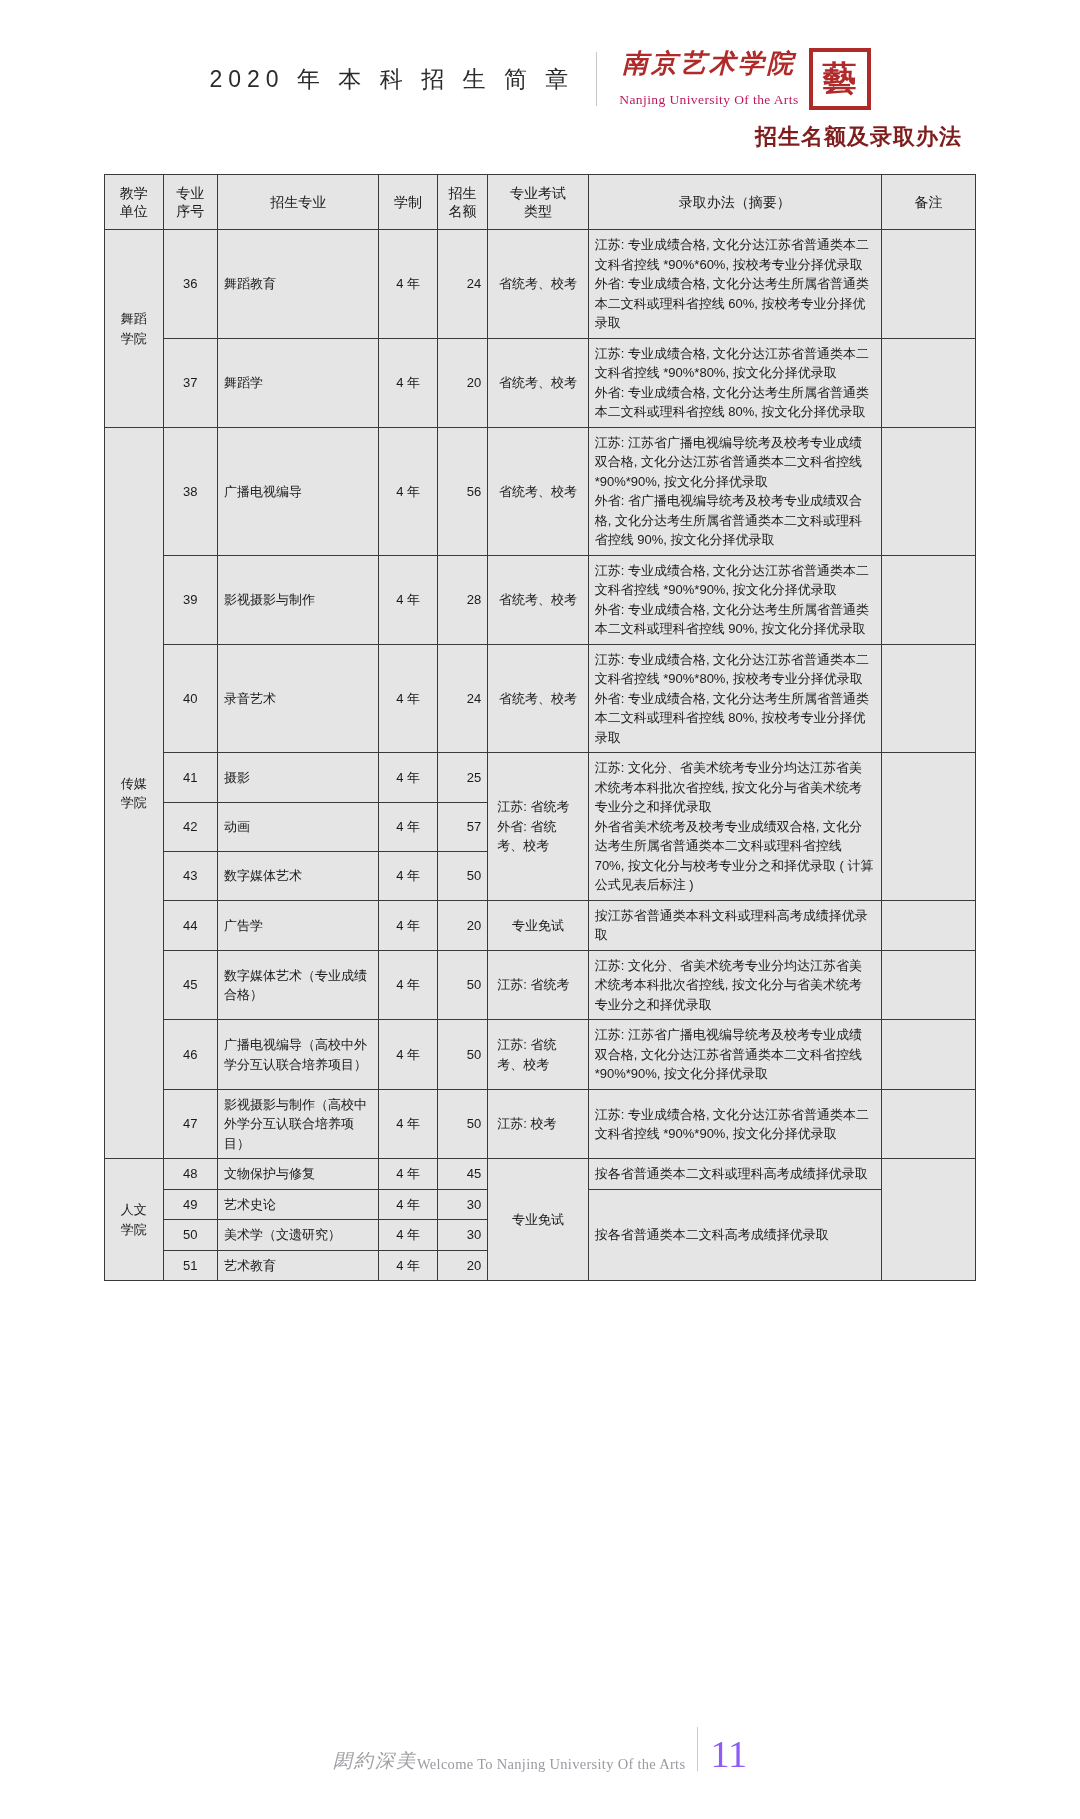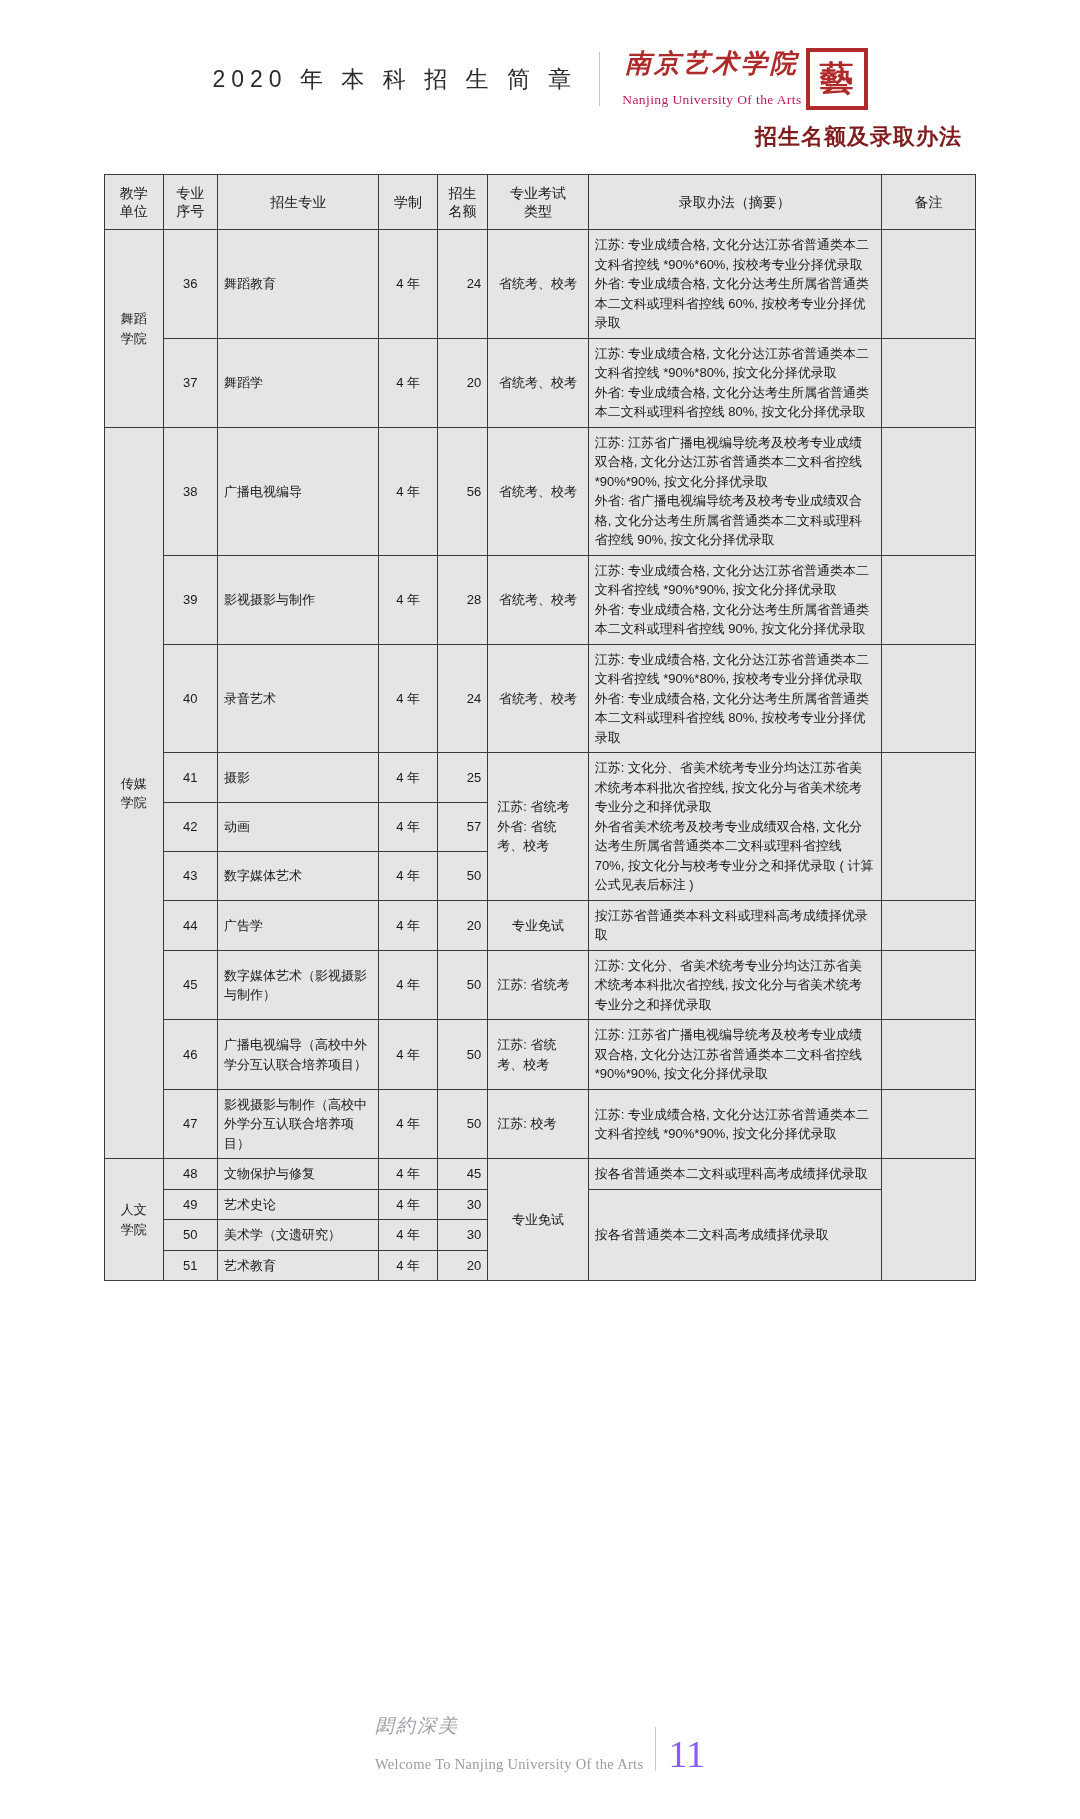--- a/index.html
+++ b/index.html
@@ -37,21 +37,21 @@
   .brand-block {
     display: flex;
     align-items: center;
     padding-left: 22px;
   }
   .brand-text {
     display: flex;
     flex-direction: column;
     align-items: center;
     justify-content: center;
-    padding-right: 4px;
+    padding-right: 10px;
     gap: 11px;
   }
   .brand-cn {
     font-family: "Liberation Serif", "DejaVu Serif", serif;
     font-size: 26px;
     font-weight: bold;
     font-style: italic;
     color: #b02a2a;
     letter-spacing: 3px;
     line-height: 1.05;
@@ -151,21 +151,21 @@
     align-items: flex-end;
     justify-content: center;
     padding-right: 0px;
   }
   .footer-inner {
     display: flex;
     align-items: flex-end;
   }
   .footer-text {
     display: flex;
-    flex-direction: column;
+    align-items: flex-end;
     color: #9a9aa0;
   }
   .footer-cn {
     font-family: "Liberation Serif", "DejaVu Serif", serif;
     font-size: 19px;
     font-style: italic;
     letter-spacing: 2px;
     color: #a0a0a6;
     line-height: 1.2;
   }
@@ -326,21 +326,21 @@
       <td class="c-no">44</td>
       <td class="c-major">广告学</td>
       <td class="c-years">4 年</td>
       <td class="c-quota">20</td>
       <td class="c-type">专业免试</td>
       <td class="c-method" style="white-space:pre-line">按江苏省普通类本科文科或理科高考成绩择优录取</td>
       <td class="c-remark"></td>
     </tr>
     <tr>
       <td class="c-no">45</td>
-      <td class="c-major">数字媒体艺术（影视摄影与制作）</td>
+      <td class="c-major">数字媒体艺术（专业成绩合格）</td>
       <td class="c-years">4 年</td>
       <td class="c-quota">50</td>
       <td class="c-type lefty">江苏: 省统考</td>
       <td class="c-method" style="white-space:pre-line">江苏: 文化分、省美术统考专业分均达江苏省美术统考本科批次省控线, 按文化分与省美术统考专业分之和择优录取</td>
       <td class="c-remark"></td>
     </tr>
     <tr>
       <td class="c-no">46</td>
       <td class="c-major">广播电视编导（高校中外学分互认联合培养项目）</td>
       <td class="c-years">4 年</td>

